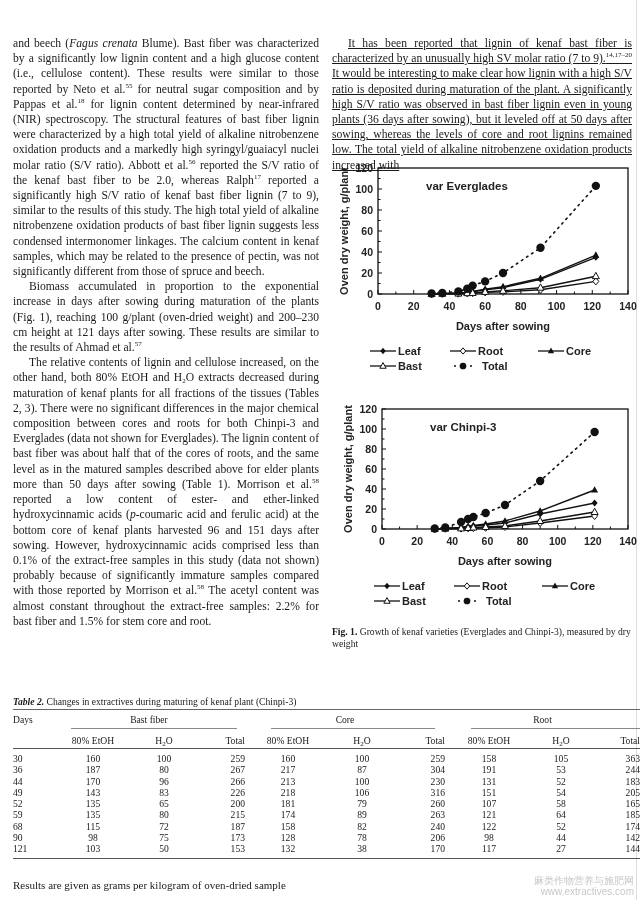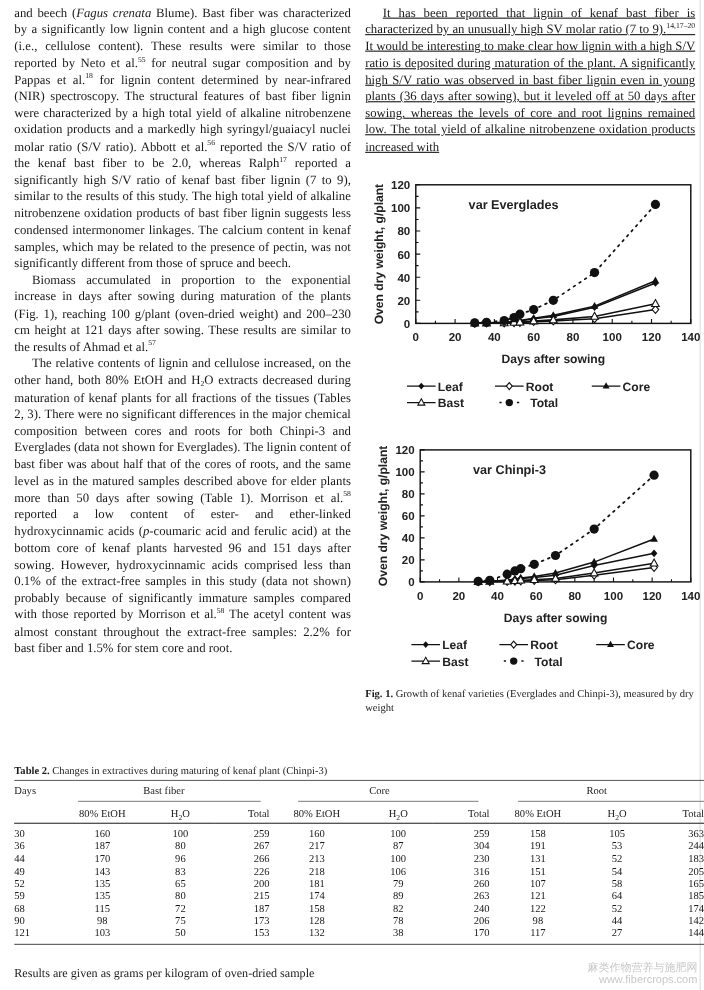--- a/index.html
+++ b/index.html
@@ -1,31 +1,31 @@
 <!DOCTYPE html>
 <html><head>
 <meta charset="utf-8">
 <style>
   html, body { margin:0; padding:0; background:#ffffff; }
   body { width:640px; height:900px; position:relative; overflow:hidden; color:#1a1a1a;
          font-family:"Liberation Serif","DejaVu Serif",serif; }
-  .col { position:absolute; font-size:11.6px; line-height:15.2px; text-align:justify; }
+  .col { position:absolute; font-size:11.6px; line-height:15.2px; text-align:justify;margin-top:32px; }
   .col p { margin:0; }
   .col p.ind { text-indent:16px; }
   #left-col { left:13px; top:4px; width:306px; }
   #right-col { left:332px; top:4px; width:300px;text-decoration:underline; }
   sup { font-size:7px; line-height:0; vertical-align:5px; }
   sub { font-size:7px; line-height:0; vertical-align:-2px; }
   .chart { position:absolute; font-family:"Liberation Sans","DejaVu Sans",sans-serif; }
   .chart svg { display:block; }
   .fig-caption { position:absolute; left:332px; top:626px; width:300px; font-size:9.6px; line-height:12px; }
   .fig-caption b { font-weight:bold; }
   .table-wrap { position:absolute; left:13px; top:696px; width:627px; font-size:9.6px; }
   .tbl-title { font-size:9.6px; border-bottom:1.4px solid #666; padding-bottom:2px; }
-  .tbl-title b { font-weight:bold; }
+  .tbl-title b { font-weight:bold;font-style:italic; }
   table { border-collapse:collapse; width:100%; font-size:9.6px; }
   td, th { padding:0; font-weight:normal; }
   .hdr-group th { padding-top:4px; padding-bottom:3px; }
   .hdr-group th.days { text-align:left;margin-top:16px; }
   .grp-line { border-bottom:1px solid #888; }
   .hdr-sub th { padding-top:6px; padding-bottom:2px; border-bottom:1.6px solid #555; text-align:center; }
   .hdr-sub th.r { text-align:right; }
   tbody td { text-align:center; line-height:11.3px; }
   tbody td.d { text-align:left; }
   tbody td.r { text-align:right; }
@@ -489,14 +489,14 @@
           <td class="">27</td>
           <td class="r">144</td>
         </tr>
       </tbody>
   </table>
   <div class="tbl-foot">Results are given as grams per kilogram of oven-dried sample</div>
 </div>
 
 <div class="watermark">
   <div>麻类作物营养与施肥网</div>
-  <div>www.fibercrops.com</div>
+  <div>www.extractives.com</div>
 </div>
 
 </body></html>

